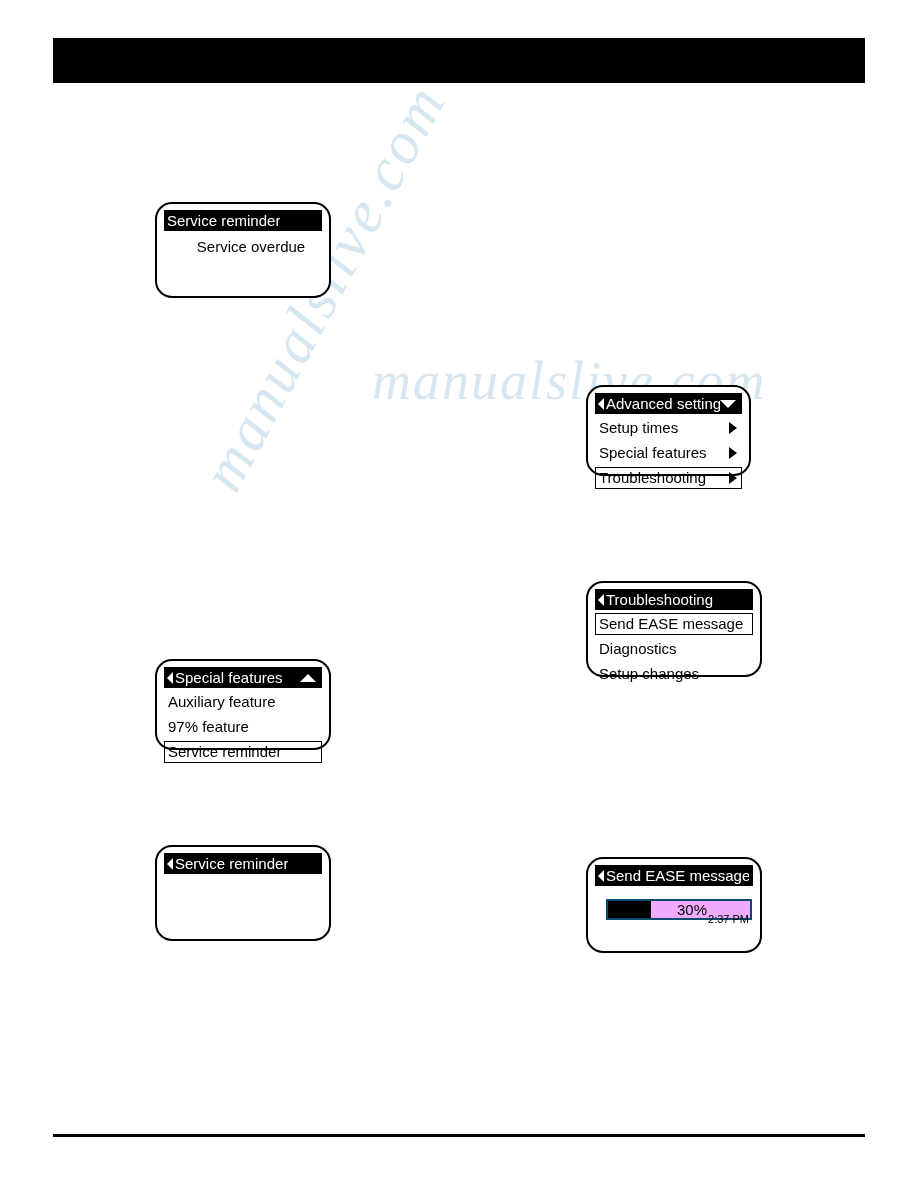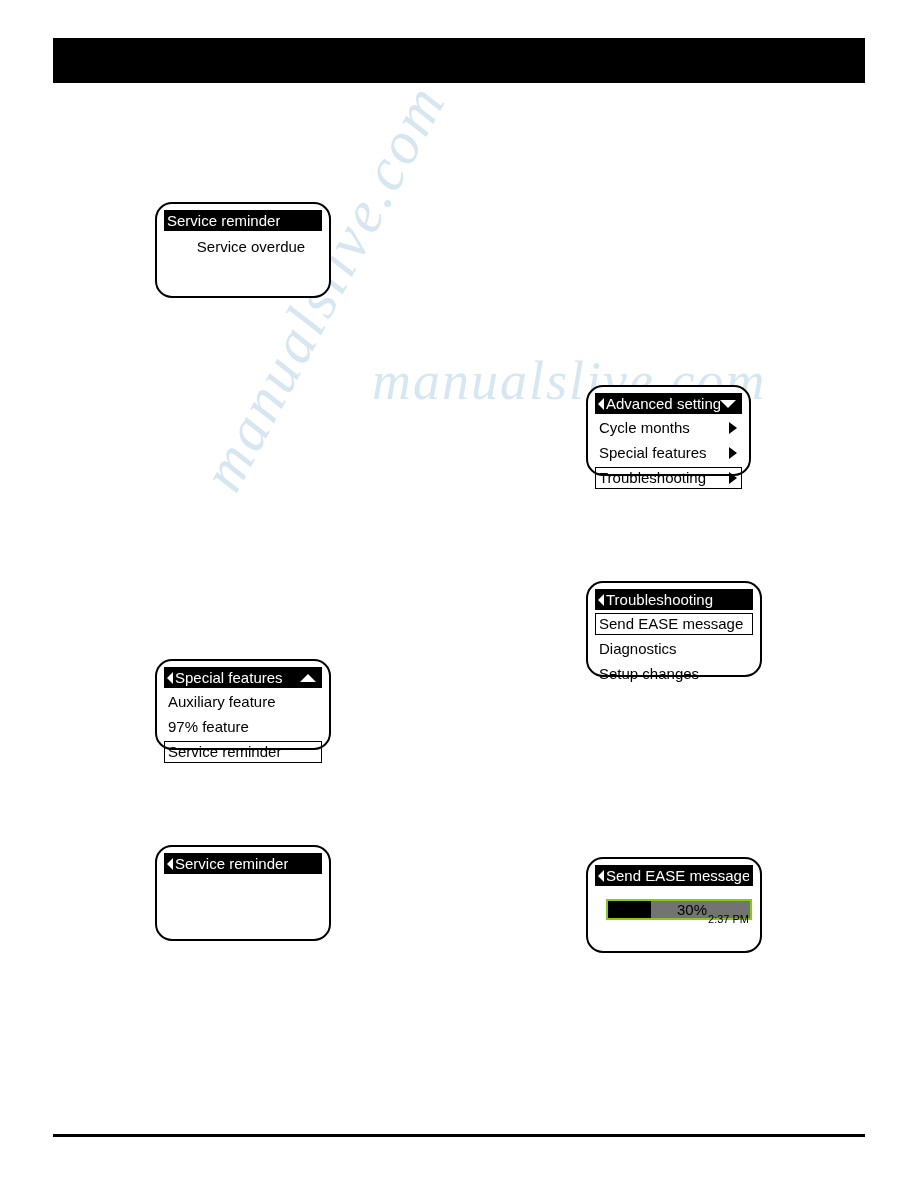--- a/index.html
+++ b/index.html
@@ -225,23 +225,23 @@
     background: #000000;
   }
 
   
   .progress-wrap {
     position: absolute;
     left: 11px;
     top: 13px;
     width: 146px;
     height: 21px;
-    border: 2px solid #84cc16;
-    box-sizing: border-box;
-    background: #737373;
+    border: 2px solid #0c4a6e;
+    box-sizing: border-box;
+    background: #f0abfc;
   }
   .progress-fill {
     position: absolute;
     left: 0;
     top: 0;
     bottom: 0;
     background: #000000;
   }
   .progress-label {
     position: absolute;
@@ -283,21 +283,21 @@
 </div>
 
 <div class="lcd" style="left:586px; top:385px; width:165px; height:91px;">
   <div class="lcd-title">
     <span class="tri tri-left-w"></span>
     <span class="title-text">Advanced settings</span>
     <span class="tri tri-down-w"></span>
   </div>
   <div class="lcd-body">
     <div class="menu-row">
-      <span class="row-label">Cycle months</span>
+      <span class="row-label">Setup times</span>
       <span class="tri tri-right-b"></span>
     </div>
     <div class="menu-row">
       <span class="row-label">Special features</span>
       <span class="tri tri-right-b"></span>
     </div>
     <div class="menu-row selected">
       <span class="row-label">Troubleshooting</span>
       <span class="tri tri-right-b"></span>
     </div>

